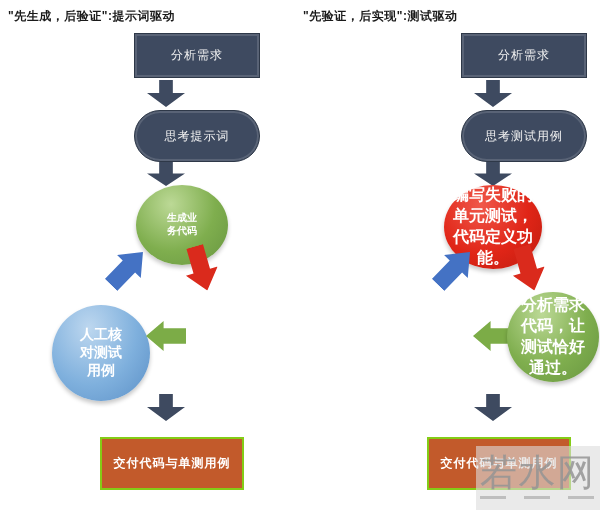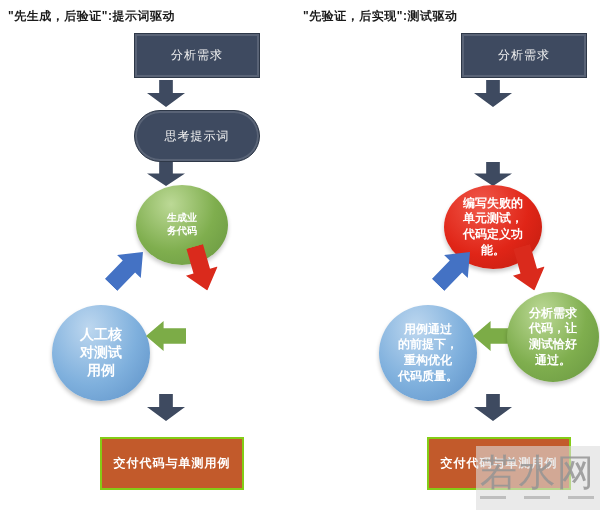--- a/index.html
+++ b/index.html
@@ -42,21 +42,21 @@
     display:flex;align-items:center;justify-content:center;text-align:center;
     white-space:pre-line;line-height:1.28;
     box-shadow:0 3px 4px rgba(0,0,0,0.22);
   }
   .c-green{background:radial-gradient(ellipse at 38% 24%,#bcd996 0%,var(--green) 55%,#679540 100%);}
   .c-red{background:radial-gradient(ellipse at 38% 24%,#f0584a 0%,var(--red) 55%,#bd1c0f 100%);}
   .c-blue{background:radial-gradient(ellipse at 38% 24%,#bdd7ef 0%,var(--blue) 55%,#5b8fc6 100%);}
   .circle-top{left:136px;top:185px;width:92px;height:80px;font-size:10px;}
   .circle-bl{left:52px;top:305px;width:98px;height:96px;font-size:14px;}
   .circle-br{left:180px;top:292px;width:92px;height:90px;font-size:14px;}
-  .panel--right .circle{font-size:12px;line-height:1.3;font-family:Liberation Serif, serif;}
+  .panel--right .circle{font-size:16px;line-height:1.3;font-family:Liberation Serif, serif;}
   
   .carr{
     position:absolute;
     clip-path:polygon(0 24%,56% 24%,56% 0,100% 50%,56% 100%,56% 76%,0 76%);
   }
   .carr-ne{left:104px;top:252px;width:46px;height:33px;background:var(--arrowblue);transform:rotate(-46deg);}
   .carr-se{left:178px;top:252px;width:46px;height:33px;background:var(--arrowred);transform:rotate(74deg);}
   .carr-w{left:146px;top:321px;width:40px;height:30px;background:var(--arrowgreen);transform:rotate(180deg);}
   
   .watermark{
@@ -96,32 +96,29 @@
     <div class="darr darr3"></div>
     <div class="resultbox">交付代码与单测用例</div>
   </div>
 
   <div class="panel panel--right" style="left:327px;">
     <div class="panel-title" style="left:-24px;">"先验证，后实现":测试驱动</div>
 
     <div class="nbox box1">分析需求</div>
     <div class="darr darr1"></div>
 
+    <div class="nbox box2">思考测试用例</div>
     <div class="darr darr2"></div>
 
     <div class="circle c-red circle-top" style="width:98px;height:84px;left:117px;">编写失败的
 单元测试，
 代码定义功
 能。</div>
     <div class="carr carr-ne"></div>
     <div class="carr carr-se"></div>
-    <div class="circle c-blue circle-bl">用例通过
-的前提下，
-重构优化
-代码质量。</div>
     <div class="carr carr-w"></div>
     <div class="circle c-green circle-br">分析需求
 代码，让
 测试恰好
 通过。</div>
 
     <div class="darr darr3"></div>
     <div class="resultbox">交付代码与单测用例</div>
   </div>
 

